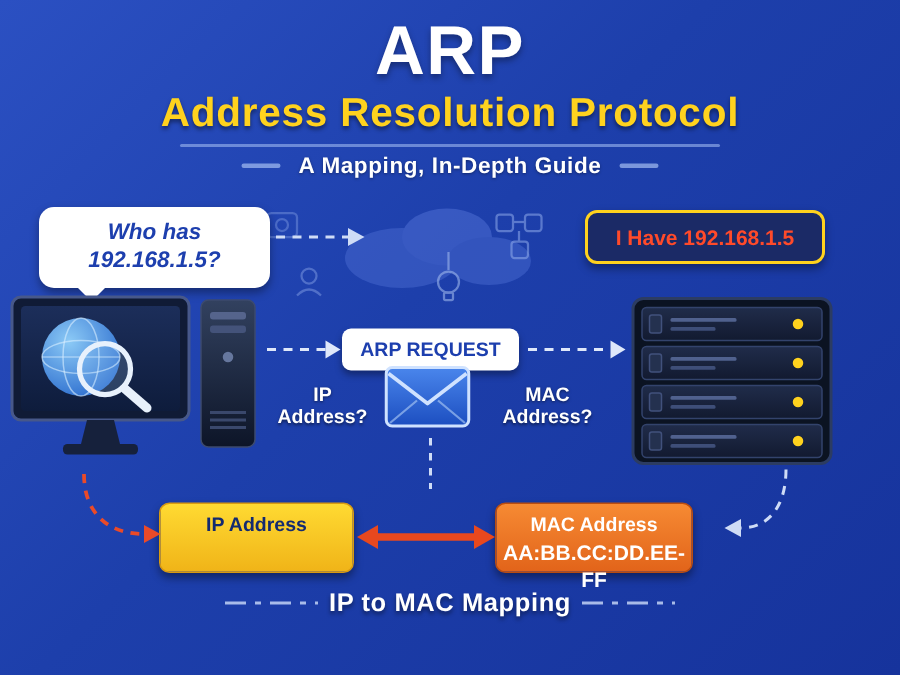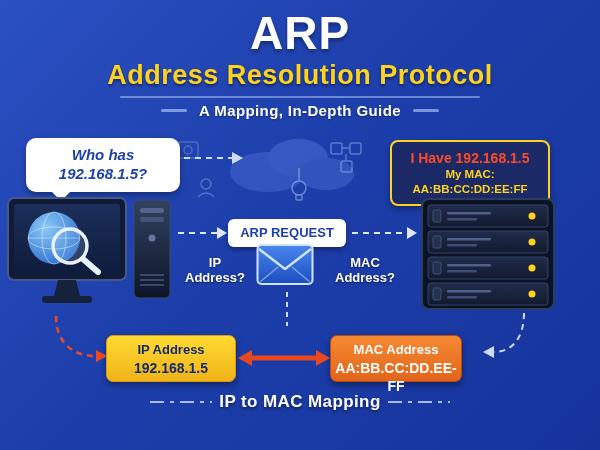--- a/index.html
+++ b/index.html
@@ -92,21 +92,20 @@
     <span class="tagline-dash"></span>
   </div>
 
   <div class="abs query-bubble">
     <div>Who has</div>
     <div>192.168.1.5?</div>
   </div>
 
   <div class="abs reply-box">
     <div class="reply-line1">I Have 192.168.1.5</div>
-    <div class="reply-line2">My MAC: AA:BB:CC:DD:EE:FF</div>
   </div>
 
   <svg class="abs" style="left:6px;top:196px;" width="175" height="122" viewBox="0 0 175 122">
     <defs>
       <linearGradient id="towerGrad" x1="0" y1="0" x2="0" y2="1">
         <stop offset="0" stop-color="#32415f"></stop>
           <stop offset="1" stop-color="#0d1528"></stop>
       </linearGradient>
       <linearGradient id="screenGrad" x1="0" y1="0" x2="0" y2="1">
         <stop offset="0" stop-color="#1c2e5a"></stop>
@@ -199,21 +198,20 @@
       <rect x="8" y="8" width="120" height="22" rx="3" fill="url(#srvGrad)" stroke="#33436c"></rect>
       <rect x="13" y="13" width="8" height="12" rx="1.5" fill="#24314f" stroke="#41517c"></rect>
       <rect x="27" y="15" width="44" height="2.5" rx="1" fill="#50618e"></rect>
       <rect x="27" y="21" width="30" height="2.5" rx="1" fill="#3e4e78"></rect>
       <circle cx="112" cy="19" r="3.5" fill="#ffd21e"></circle>
     </g>
   </svg>
 
   <div class="abs map-box ip-box">
     <div class="map-label">IP Address</div>
-    <div class="map-value">192.168.1.5</div>
   </div>
   <div class="abs map-box mac-box">
     <div class="map-label">MAC Address</div>
     <div class="map-value">AA:BB.CC:DD.EE-FF</div>
   </div>
 
   <div class="abs caption">IP to MAC Mapping</div>
 
   <svg class="abs overlay" width="600" height="450">
 

